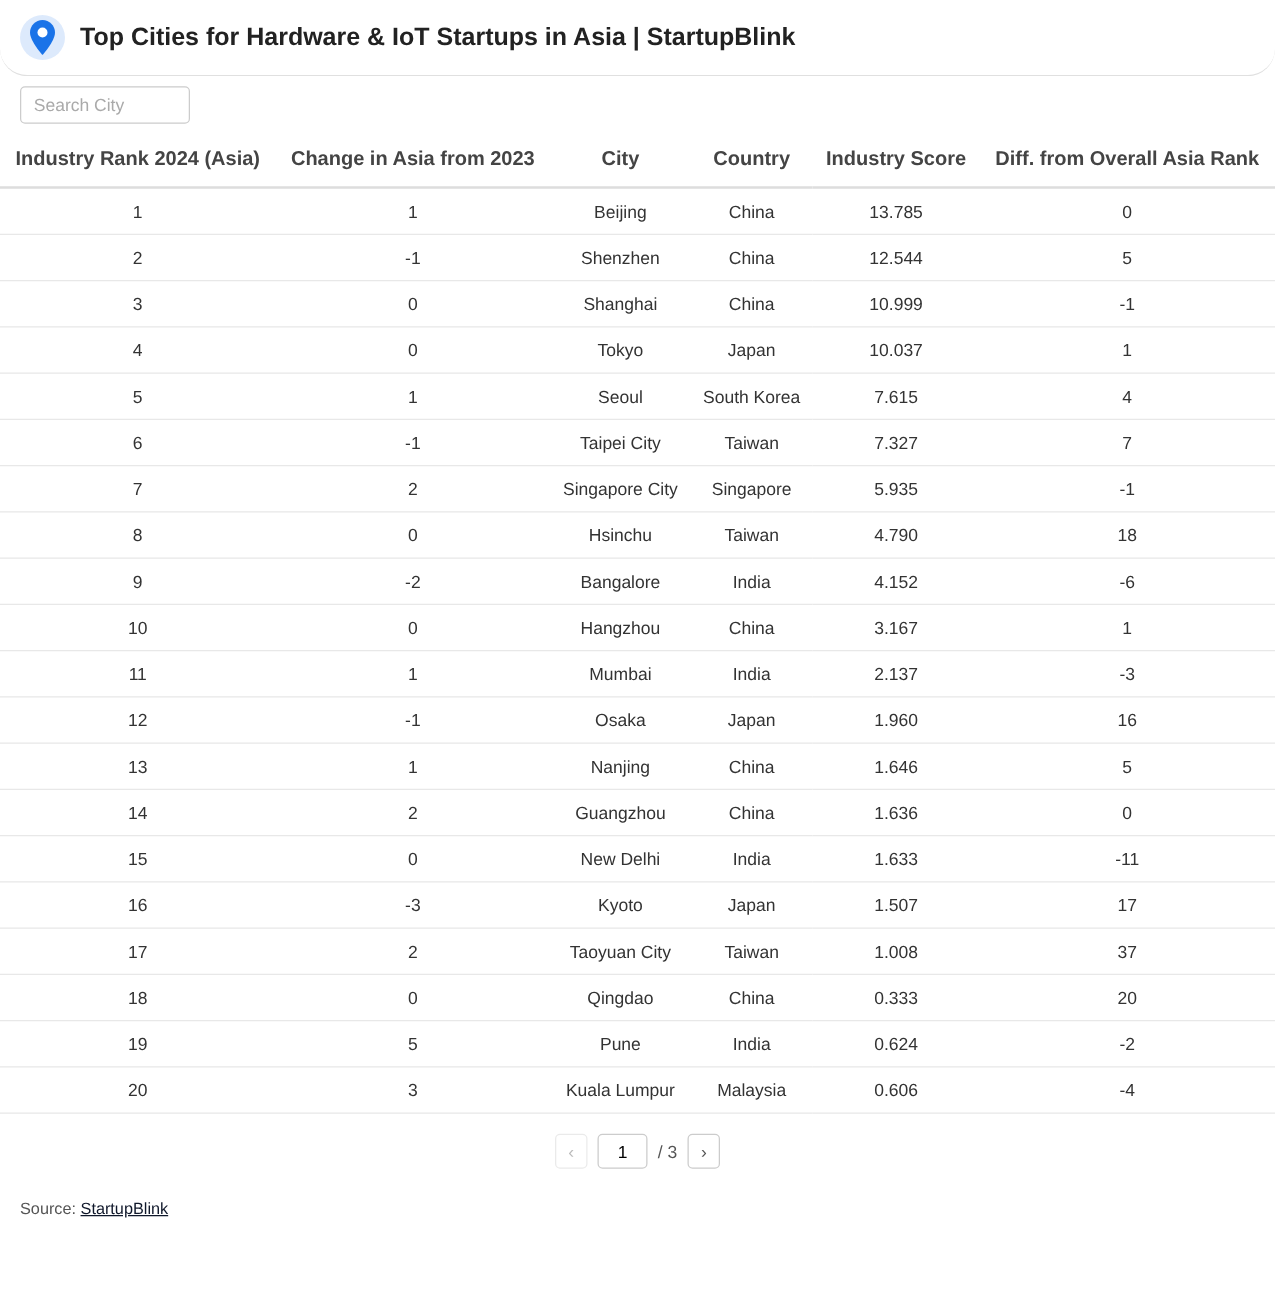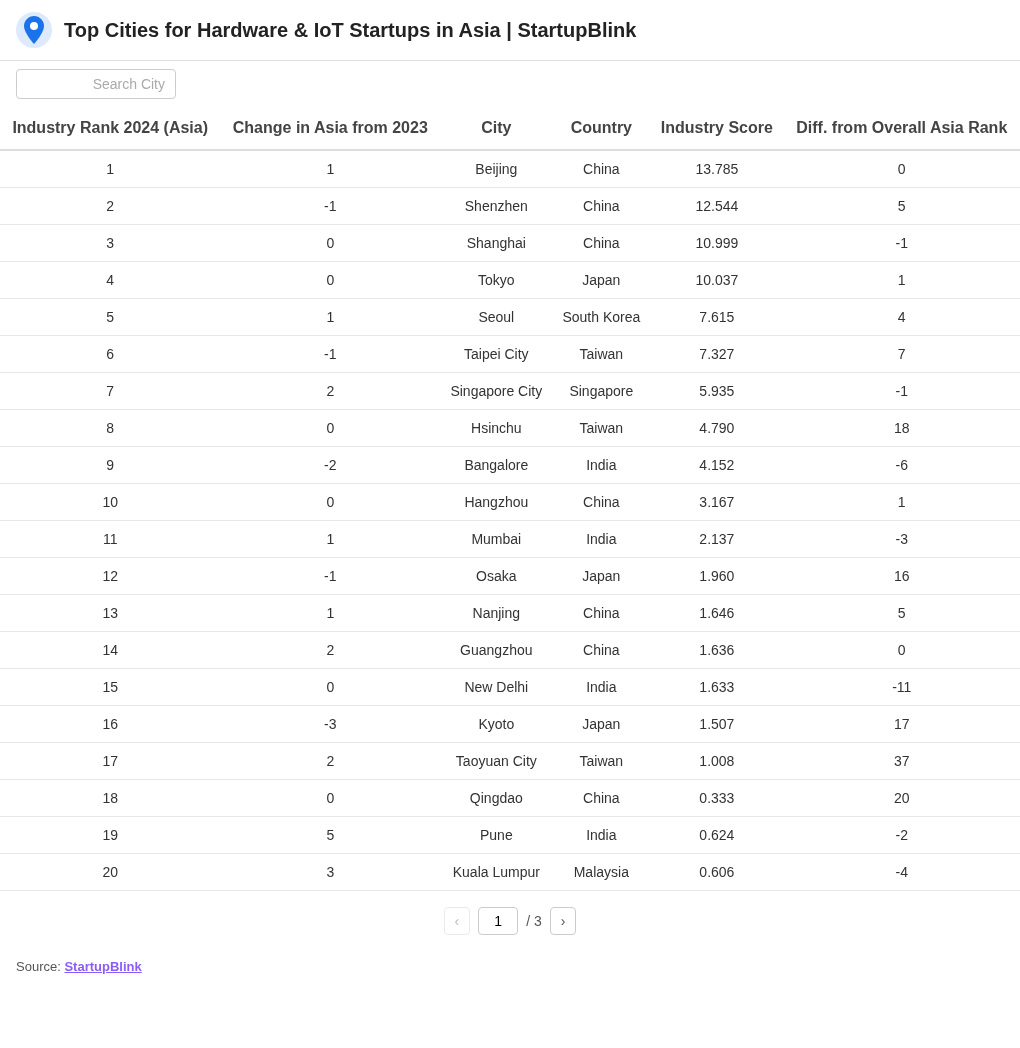--- a/index.html
+++ b/index.html
@@ -9,44 +9,44 @@
       color: #333;
       background: #fff;
       width: 1020px;
       min-height: 1048px;
     }
     .header {
       display: flex;
       align-items: center;
       padding: 12px 16px;
       border-bottom: 1px solid #e0e0e0;
+      border-radius: 22px;
     }
     .logo-icon {
       width: 36px;
       height: 36px;
       margin-right: 12px;
       flex-shrink: 0;
     }
     .header-title {
       font-size: 20px;
       font-weight: bold;
       color: #222;
     }
     .search-bar {
       padding: 8px 16px;
     }
     .search-input {
       border: 1px solid #ccc;
       border-radius: 4px;
       padding: 6px 10px;
       font-size: 14px;
-      width: 160px;
+      width: 136px;
       color: #aaa;
       outline: none;
-      text-align: right;
     }
     .search-input::placeholder { color: #aaa; }
     table {
       width: 100%;
       border-collapse: collapse;
     }
     thead tr {
       border-bottom: 2px solid #ddd;
     }
     th {
@@ -88,24 +88,23 @@
       padding: 5px;
       font-size: 14px;
     }
     .page-total { font-size: 14px; color: #555; }
     .source-bar {
       padding: 8px 16px;
       font-size: 13px;
       color: #555;
     }
     .source-link {
-      color: #8b5cf6;
+      color: #0f172a;
       text-decoration: underline;
       cursor: pointer;
-      font-weight: bold;
     }
   </style>
 </head>
 <body>
 
 <div class="header">
   <div class="logo-icon">
     <svg viewBox="0 0 36 36" xmlns="http://www.w3.org/2000/svg">
       <ellipse cx="18" cy="18" rx="18" ry="18" fill="#1a73e8" opacity="0.15"></ellipse>
       <path d="M18 4C12.477 4 8 8.477 8 14c0 7 10 18 10 18s10-11 10-18c0-5.523-4.477-10-10-10z" fill="#1a73e8"></path>

